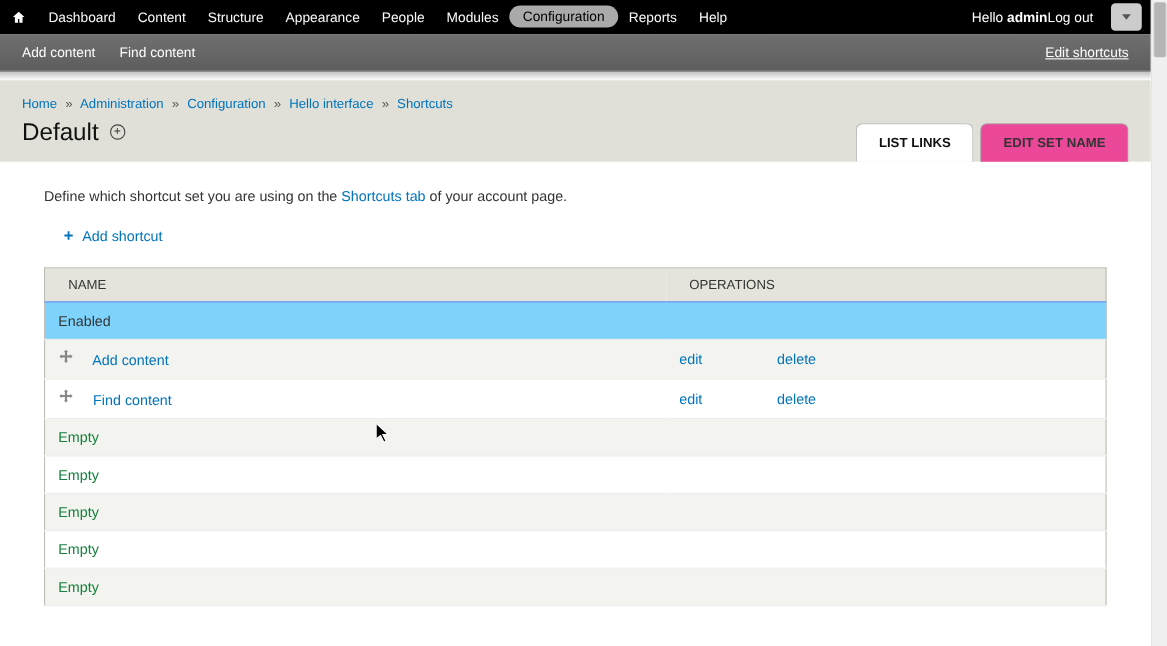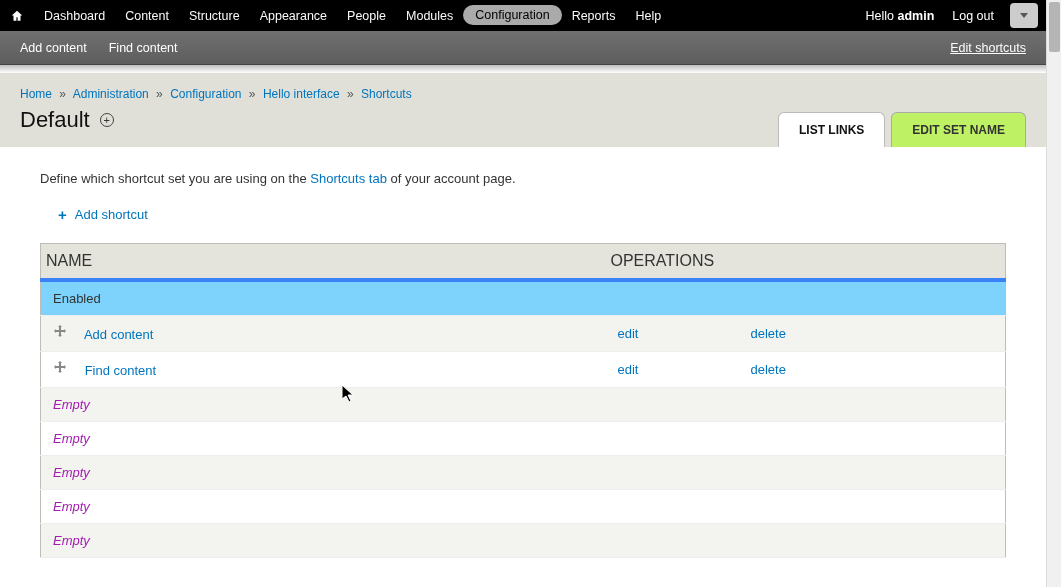--- a/index.html
+++ b/index.html
@@ -44,21 +44,20 @@
     border-radius: 12px;
     height: 20px;
     margin-top: 5px;
     padding: 0 12px;
   }
   .admin-bar .spacer { flex: 1; }
   .admin-bar .user-block {
     color: #fff;
     font-size: 12.5px;
     display: flex; align-items: center;
-    gap: 18px;
     padding-right: 10px;
   }
   .admin-bar .user-block strong { font-weight: bold; }
   .admin-bar .caret-btn {
     width: 28px; height: 25px;
     background: #ccc;
     border-radius: 4px;
     display: flex; align-items: center; justify-content: center;
     margin-left: 6px;
   }
@@ -144,21 +143,21 @@
     border-radius: 6px 6px 0 0;
     cursor: pointer;
   }
   .tabs .tab.active {
     background: #fff;
     color: #111;
     border: 1px solid #bbb;
     border-bottom: none;
   }
   .tabs .tab.inactive {
-    background: #bef264;
+    background: #ec4899;
     color: #333;
     border: 1px solid #aaa;
     border-bottom: none;
   }
 
   
   .content {
     padding: 24px 40px;
   }
   .intro-text { font-size: 13px; color: #333; margin-bottom: 20px; }
@@ -180,55 +179,54 @@
   .show-weights a { font-size: 13px; }
 
   table.shortcut-table {
     width: 100%;
     border-collapse: collapse;
     border: 1px solid #bdbdb5;
   }
   table.shortcut-table th {
     background: #e4e4dc;
     text-align: left;
-    font-size: 16px;
-    padding: 8px 5px;
-    border-bottom: 4px solid #3b82f6;
+    font-size: 12px;
+    padding: 8px 21px;
+    border-bottom: 1px solid #3b82f6;
     color: #333;
     font-weight: normal;
     text-transform: uppercase;
   }
   table.shortcut-table td {
     padding: 9px 12px;
     font-size: 13px;
     border-bottom: 1px solid #eee;
     vertical-align: middle;
   }
   table.shortcut-table tr.section td {
     font-weight: normal;
     background: #7dd3fc;
   }
   table.shortcut-table tr.row-even td { background: #f3f3ef; }
   table.shortcut-table tr.row-odd td  { background: #fff; }
   table.shortcut-table tr.empty td {
-    font-style: italic;
-    color: #a21caf;
+    color: #15803d;
   }
   .drag-handle {
     display: inline-block;
     width: 14px; height: 14px;
     color: #888;
     margin-right: 14px;
     cursor: move;
     position: relative;
   }
   .drag-handle svg { display: block; }
 
   .op-col { width: 400px; }
-  .op-links { display: flex; gap: 112px; }
+  .op-links { display: flex; gap: 68px; }
 
   
   .cursor-arrow {
     position: absolute;
     pointer-events: none;
   }
 
   
   .fake-scrollbar {
     position: fixed;

